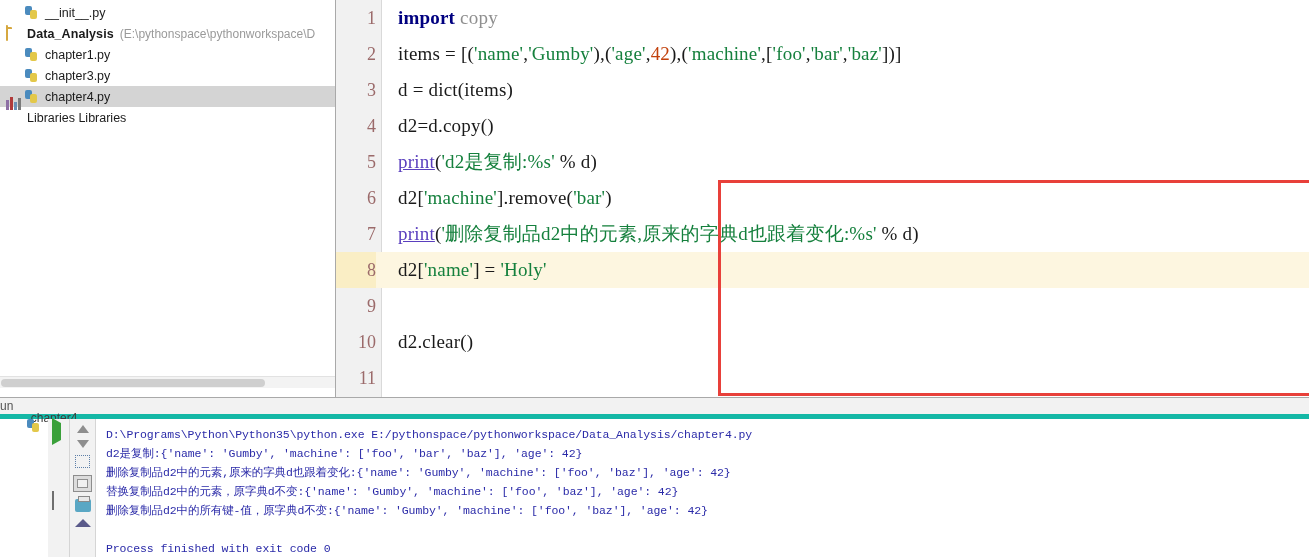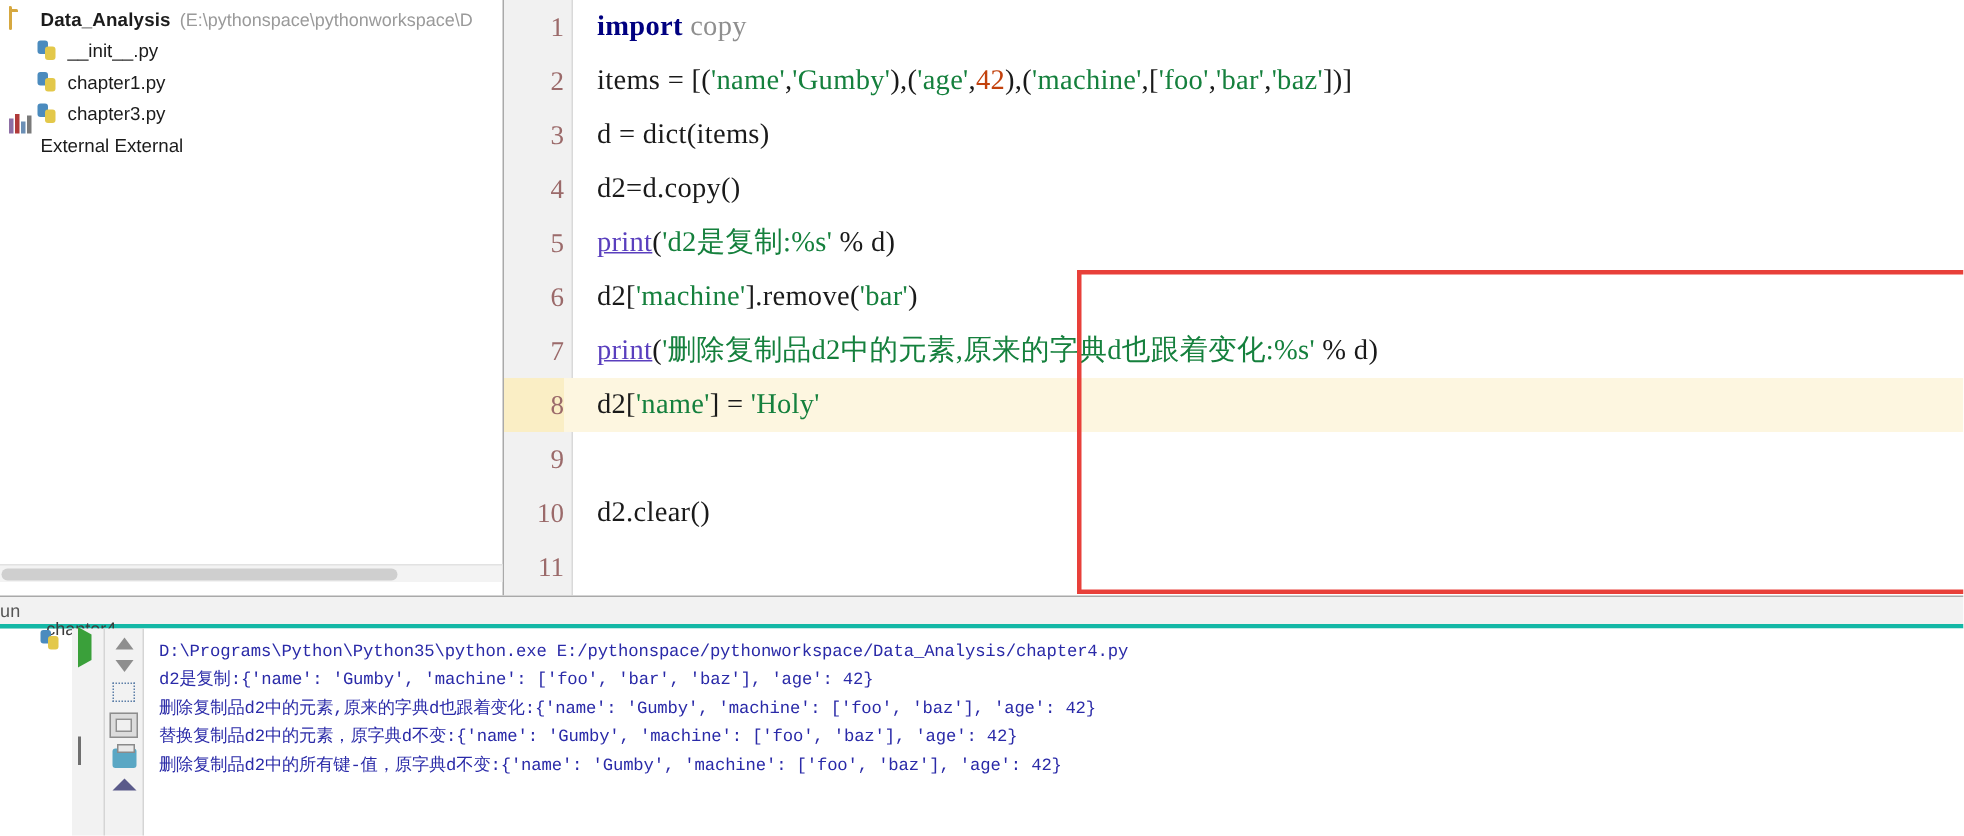--- a/index.html
+++ b/index.html
@@ -163,21 +163,21 @@
     position: absolute;
     left: 0; top: 397px;
     width: 1309px; height: 160px;
     background: #ffffff;
     border-top: 1px solid #a9a9a9;
   }
   .run-tabbar {
     position: relative;
     height: 21px;
     background: #f2f2f2;
-    border-bottom: 3px solid #14b8a6;
+    border-bottom: 5px solid #14b8a6;
     display: flex;
     align-items: center;
     font-size: 12px;
     color: #3c3c3c;
     padding-left: 0px;
   }
   .run-label {
     color: #555; font-size: 12px; padding-left: 0px; margin-right: 4px;
     letter-spacing: .2px;
   }
@@ -252,45 +252,49 @@
 </head>
 <body>
 
 <div id="app">
 
   <div class="top-region">
 
     <div class="project-panel">
       <div class="tree">
 
+        <div class="tree-row depth1">
+          <span class="ic"><span class="ico-py"><i></i><b></b></span></span>
+          <span>__init__.py</span>
+        </div>
+
         <div class="tree-row">
           <span class="ic"><span class="ico-folder"></span></span>
           <span class="lbl-bold">Data_Analysis</span>
           <span class="lbl-path">(E:\pythonspace\pythonworkspace\D</span>
         </div>
 
         <div class="tree-row depth1">
           <span class="ic"><span class="ico-py"><i></i><b></b></span></span>
-          <span>__init__.py</span>
-        </div>
-
-        <div class="tree-row depth1">
-          <span class="ic"><span class="ico-py"><i></i><b></b></span></span>
           <span>chapter1.py</span>
         </div>
 
         <div class="tree-row depth1">
           <span class="ic"><span class="ico-py"><i></i><b></b></span></span>
           <span>chapter3.py</span>
         </div>
 
+        <div class="tree-row depth1 selected">
+          <span class="ic"><span class="ico-py"><i></i><b></b></span></span>
+          <span>chapter4.py</span>
+        </div>
 
         <div class="tree-row">
           <span class="ic"><span class="ico-lib"><s></s><s></s><s></s><s></s></span></span>
-          <span>External External</span>
+          <span>Libraries Libraries</span>
         </div>
 
       </div>
 
       <div class="panel-hscroll">
         <div class="thumb"></div>
       </div>
     </div>
 
     <div class="editor">
@@ -387,18 +391,19 @@
         <span class="up-ic"></span>
       </div>
 
       <div class="console">
         <div class="cline">D:\Programs\Python\Python35\python.exe E:/pythonspace/pythonworkspace/Data_Analysis/chapter4.py</div>
         <div class="cline">d2是复制:{'name': 'Gumby', 'machine': ['foo', 'bar', 'baz'], 'age': 42}</div>
         <div class="cline">删除复制品d2中的元素,原来的字典d也跟着变化:{'name': 'Gumby', 'machine': ['foo', 'baz'], 'age': 42}</div>
         <div class="cline">替换复制品d2中的元素，原字典d不变:{'name': 'Gumby', 'machine': ['foo', 'baz'], 'age': 42}</div>
         <div class="cline">删除复制品d2中的所有键-值，原字典d不变:{'name': 'Gumby', 'machine': ['foo', 'baz'], 'age': 42}</div>
         <div class="cline blank"></div>
+        <div class="cline">Process finished with exit code 0</div>
       </div>
 
     </div>
   </div>
 
 </div>
 
 </body></html>

